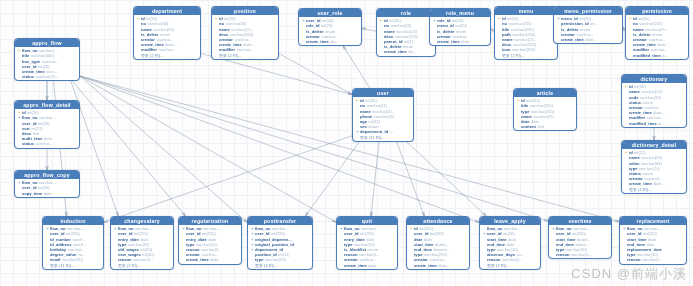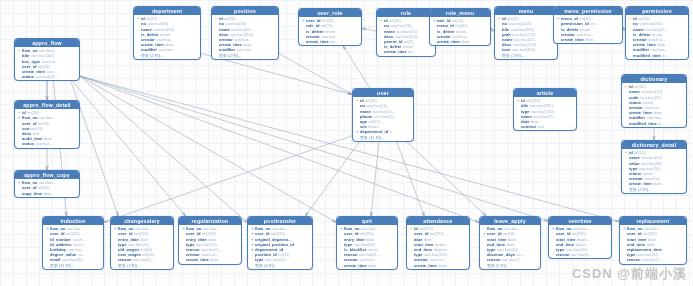--- a/index.html
+++ b/index.html
@@ -60,21 +60,21 @@
   }
   .key.fk{color:#8fa8c4;}
   .cname{color:#2f5c92;font-weight:bold;}
   .ctype{color:#9fb4ca;margin-left:1.5px;font-weight:normal;}
   .more{color:#6b8db5;font-size:4px;padding-left:5px;height:5.2px;line-height:5.2px;white-space:nowrap;overflow:hidden;}
   .watermark{
     position:absolute;
     right:6px;bottom:3px;
     font-size:13px;
     color:rgba(150,150,150,.55);
-    font-weight:bold;
+    font-weight:normal;
     letter-spacing:1px;
     white-space:nowrap;
     pointer-events:none;
   }
 </style>
 </head>
 <body>
 
 <div id="canvas">
   <svg id="links">

